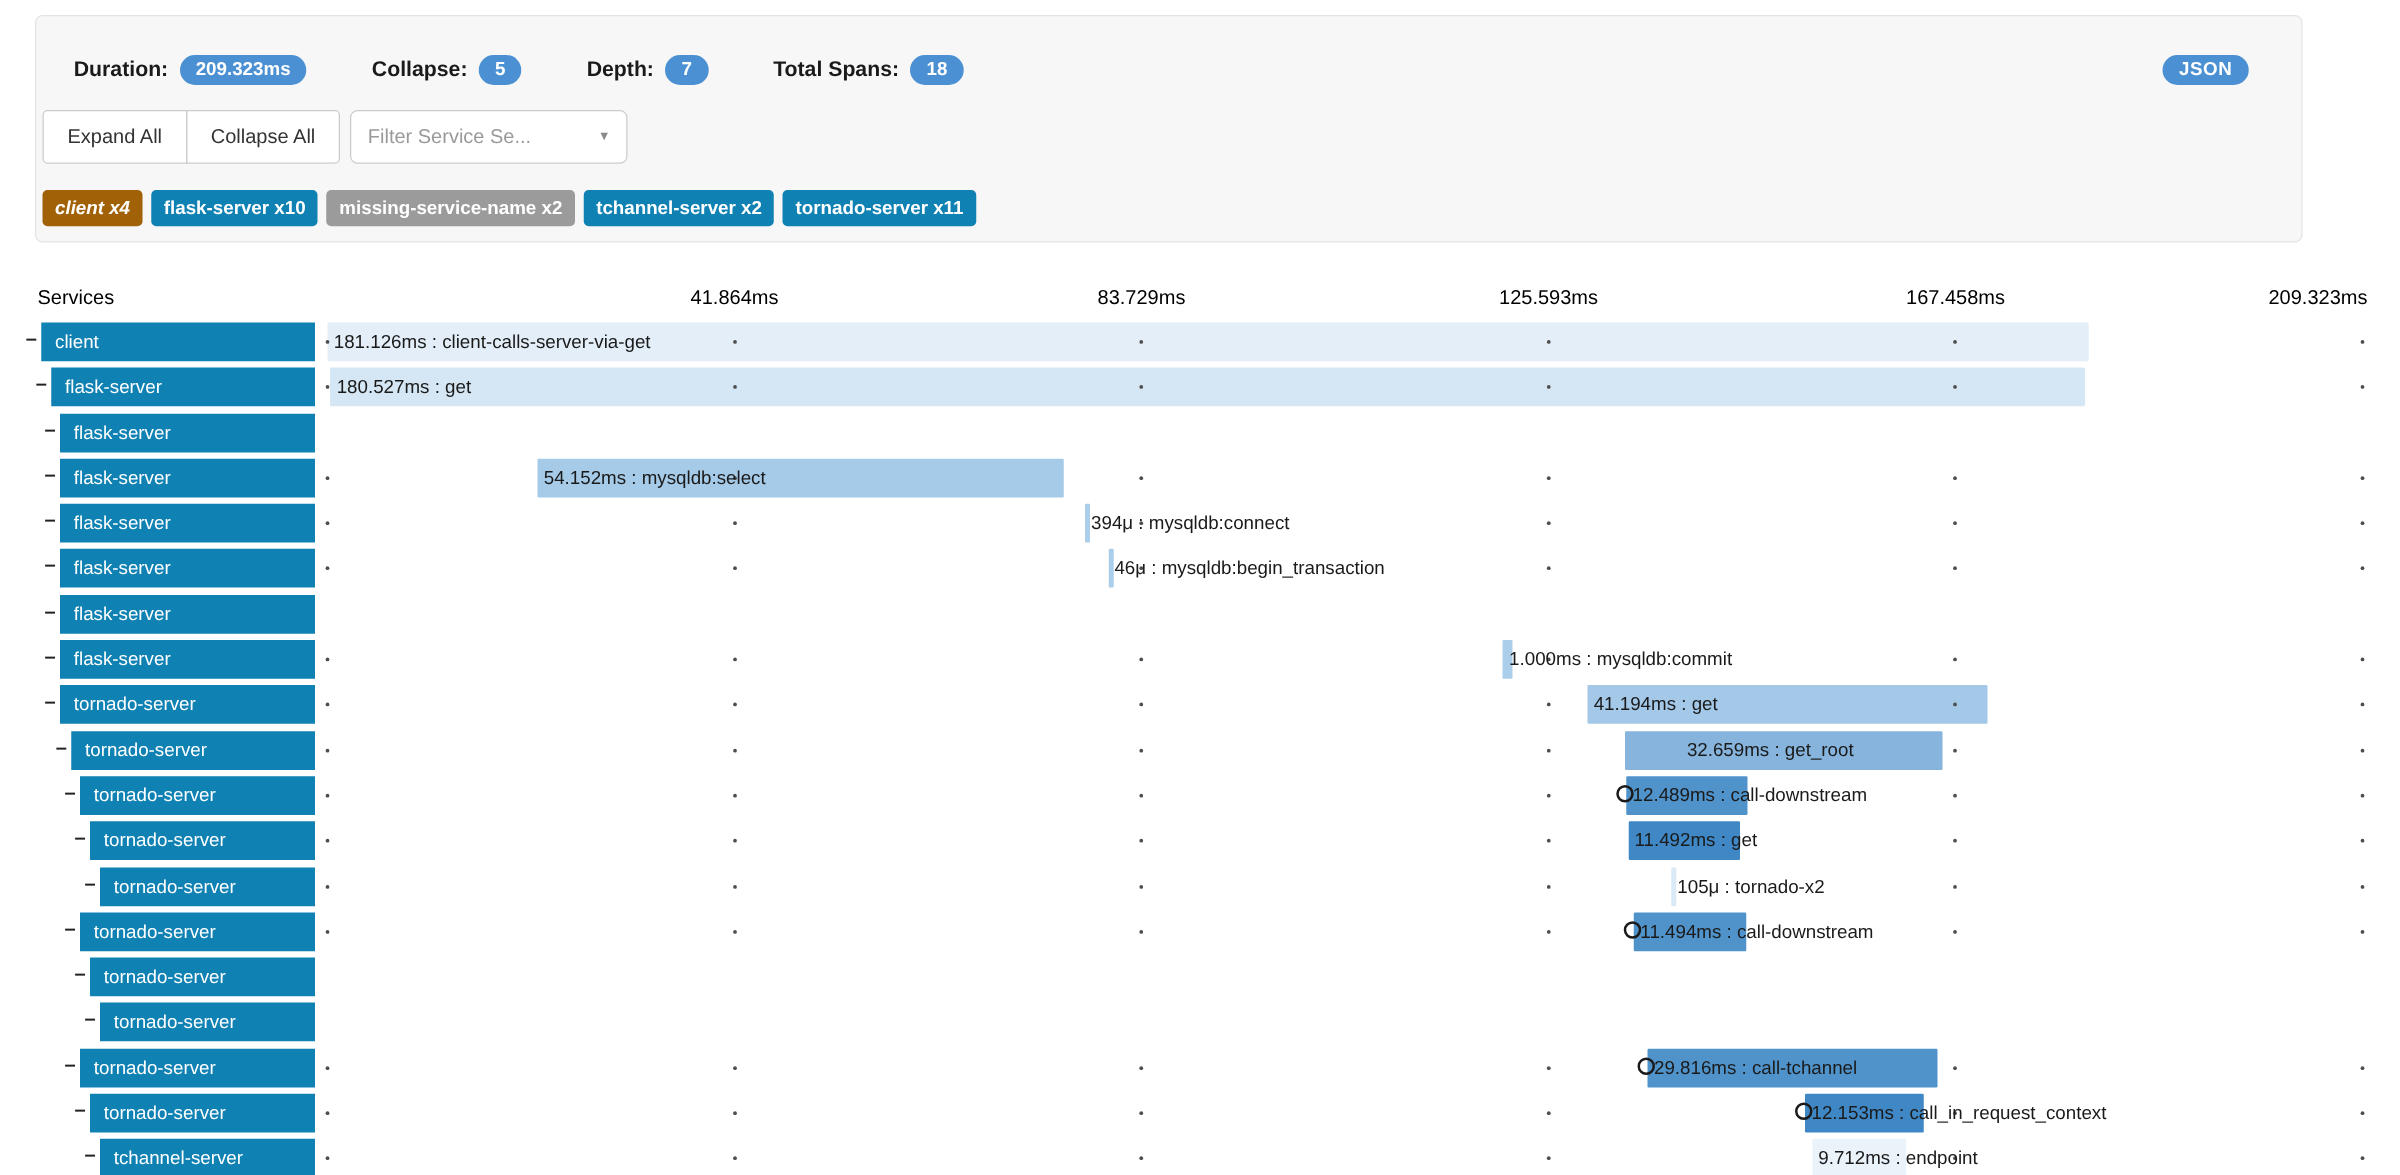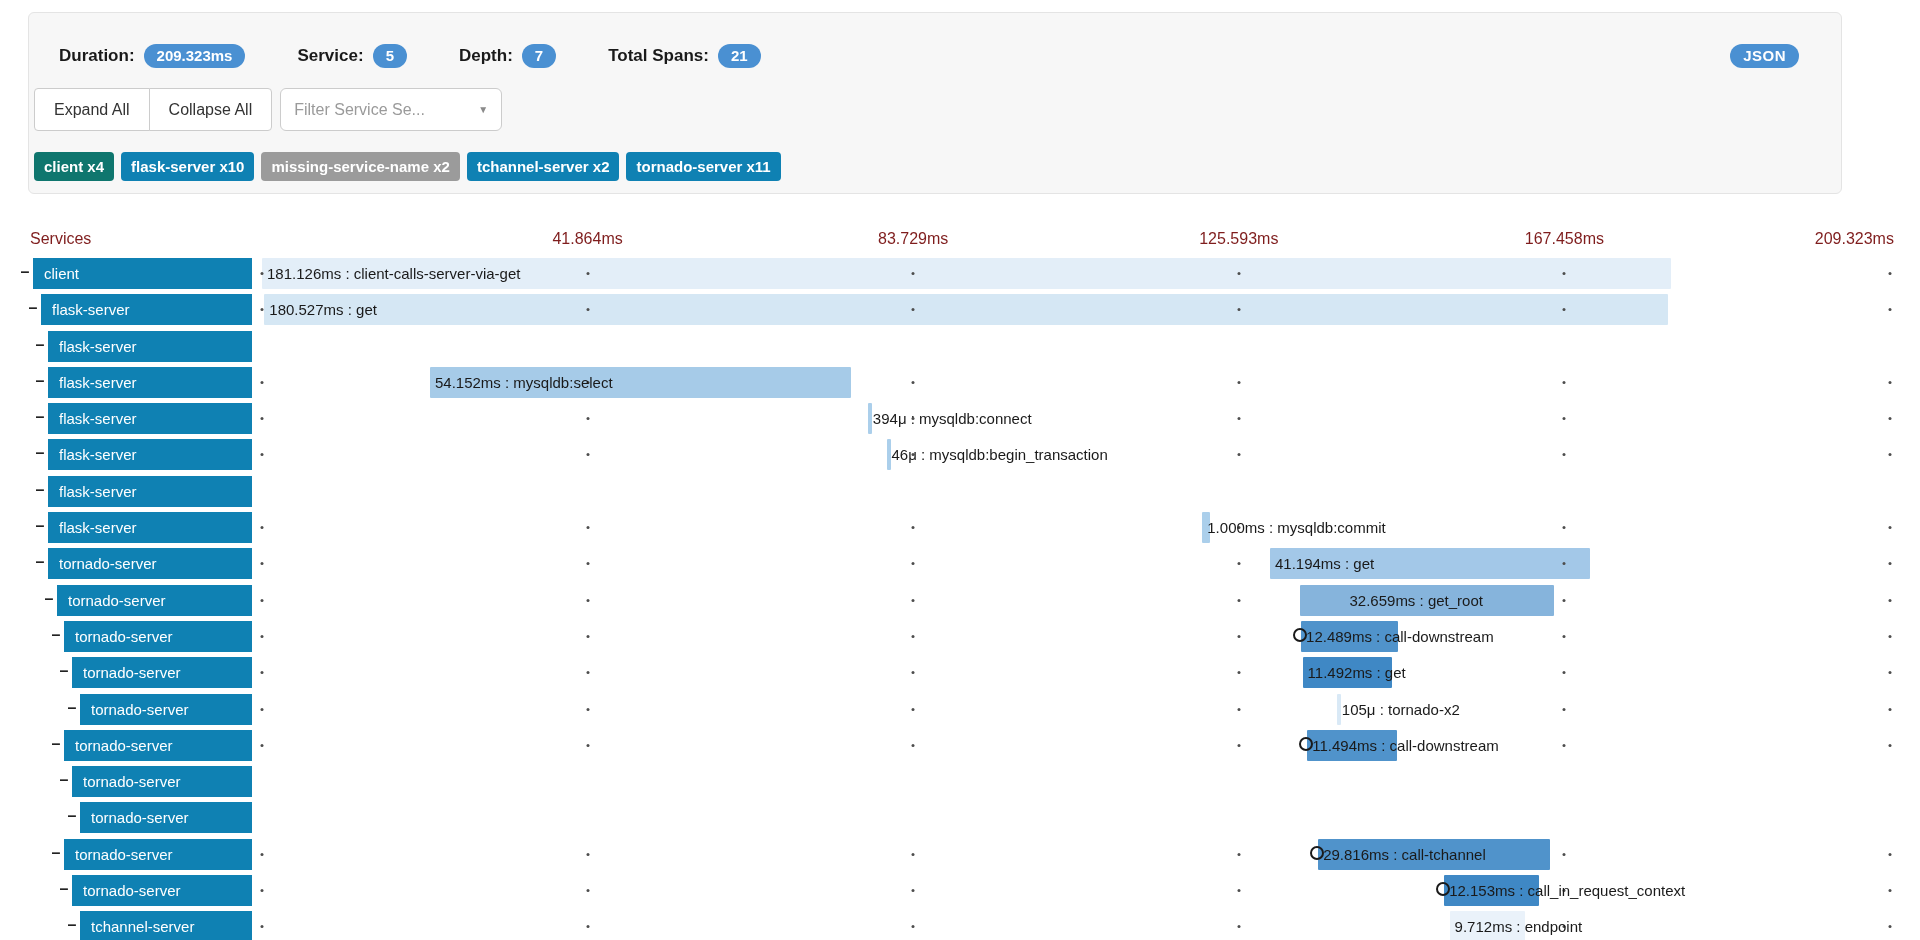--- a/index.html
+++ b/index.html
@@ -41,21 +41,21 @@
     justify-content:space-between;padding:0 13px;cursor:pointer;
     font-family:inherit;
   }
   .filter-caret{font-size:10px;color:#8a8a8a;}
   .badges-row{position:absolute;left:5px;top:139px;display:flex;gap:7px;}
   .svc-badge{
     color:#fff;font-weight:bold;font-size:15px;border-radius:4px;
     padding:5px 10px;line-height:19px;white-space:nowrap;cursor:pointer;
   }
   
-  .tl-header{position:absolute;left:0;top:230px;width:1920px;height:24px;font-size:16px;color:#7f1d1d;}
+  .tl-header{position:absolute;left:0;top:230px;width:1920px;height:24px;font-size:16px;color:#000000;}
   .services-label{position:absolute;left:30px;top:0;}
   .tl-scale{position:absolute;left:262px;top:0;width:1628px;height:24px;}
   .tick-label{position:absolute;top:0;transform:translateX(-50%);white-space:nowrap;}
   .tick-label.last{transform:translateX(-95%);}
   
   .rows{position:absolute;left:0;top:256px;width:1920px;}
   .trace-row{position:relative;height:36.3px;width:1920px;}
   .expander{
     position:absolute;top:0;width:14px;height:31px;line-height:31px;
     font-weight:bold;color:#222;font-size:16px;text-align:center;cursor:pointer;
@@ -83,43 +83,43 @@
 </head>
 <body>
 
 <div class="panel">
   <div class="stats-row">
     <div class="stat">
       <span class="stat-label">Duration:</span>
       <span class="pill">209.323ms</span>
     </div>
     <div class="stat">
-      <span class="stat-label">Service:</span>
+      <span class="stat-label">Collapse:</span>
       <span class="pill">5</span>
     </div>
     <div class="stat">
       <span class="stat-label">Depth:</span>
       <span class="pill">7</span>
     </div>
     <div class="stat">
       <span class="stat-label">Total Spans:</span>
-      <span class="pill">21</span>
+      <span class="pill">18</span>
     </div>
   </div>
   <button class="pill json-btn">JSON</button>
   <div class="controls-row">
     <button class="btn btn-left">Expand All</button>
     <button class="btn btn-right">Collapse All</button>
     <div class="filter-select">
       <span>Filter Service Se...</span>
       <span class="filter-caret">▼</span>
     </div>
   </div>
   <div class="badges-row">
-      <span class="svc-badge" style="background: #0f766e;">client x4</span>
+      <span class="svc-badge" style="background: #a16207; font-style: italic;">client x4</span>
       <span class="svc-badge" style="background: rgb(15, 129, 179);">flask-server x10</span>
       <span class="svc-badge" style="background: rgb(155, 155, 155);">missing-service-name x2</span>
       <span class="svc-badge" style="background: rgb(15, 129, 179);">tchannel-server x2</span>
       <span class="svc-badge" style="background: rgb(15, 129, 179);">tornado-server x11</span>
     </div>
 </div>
 
 <div class="tl-header">
   <span class="services-label">Services</span>
   <div class="tl-scale">

